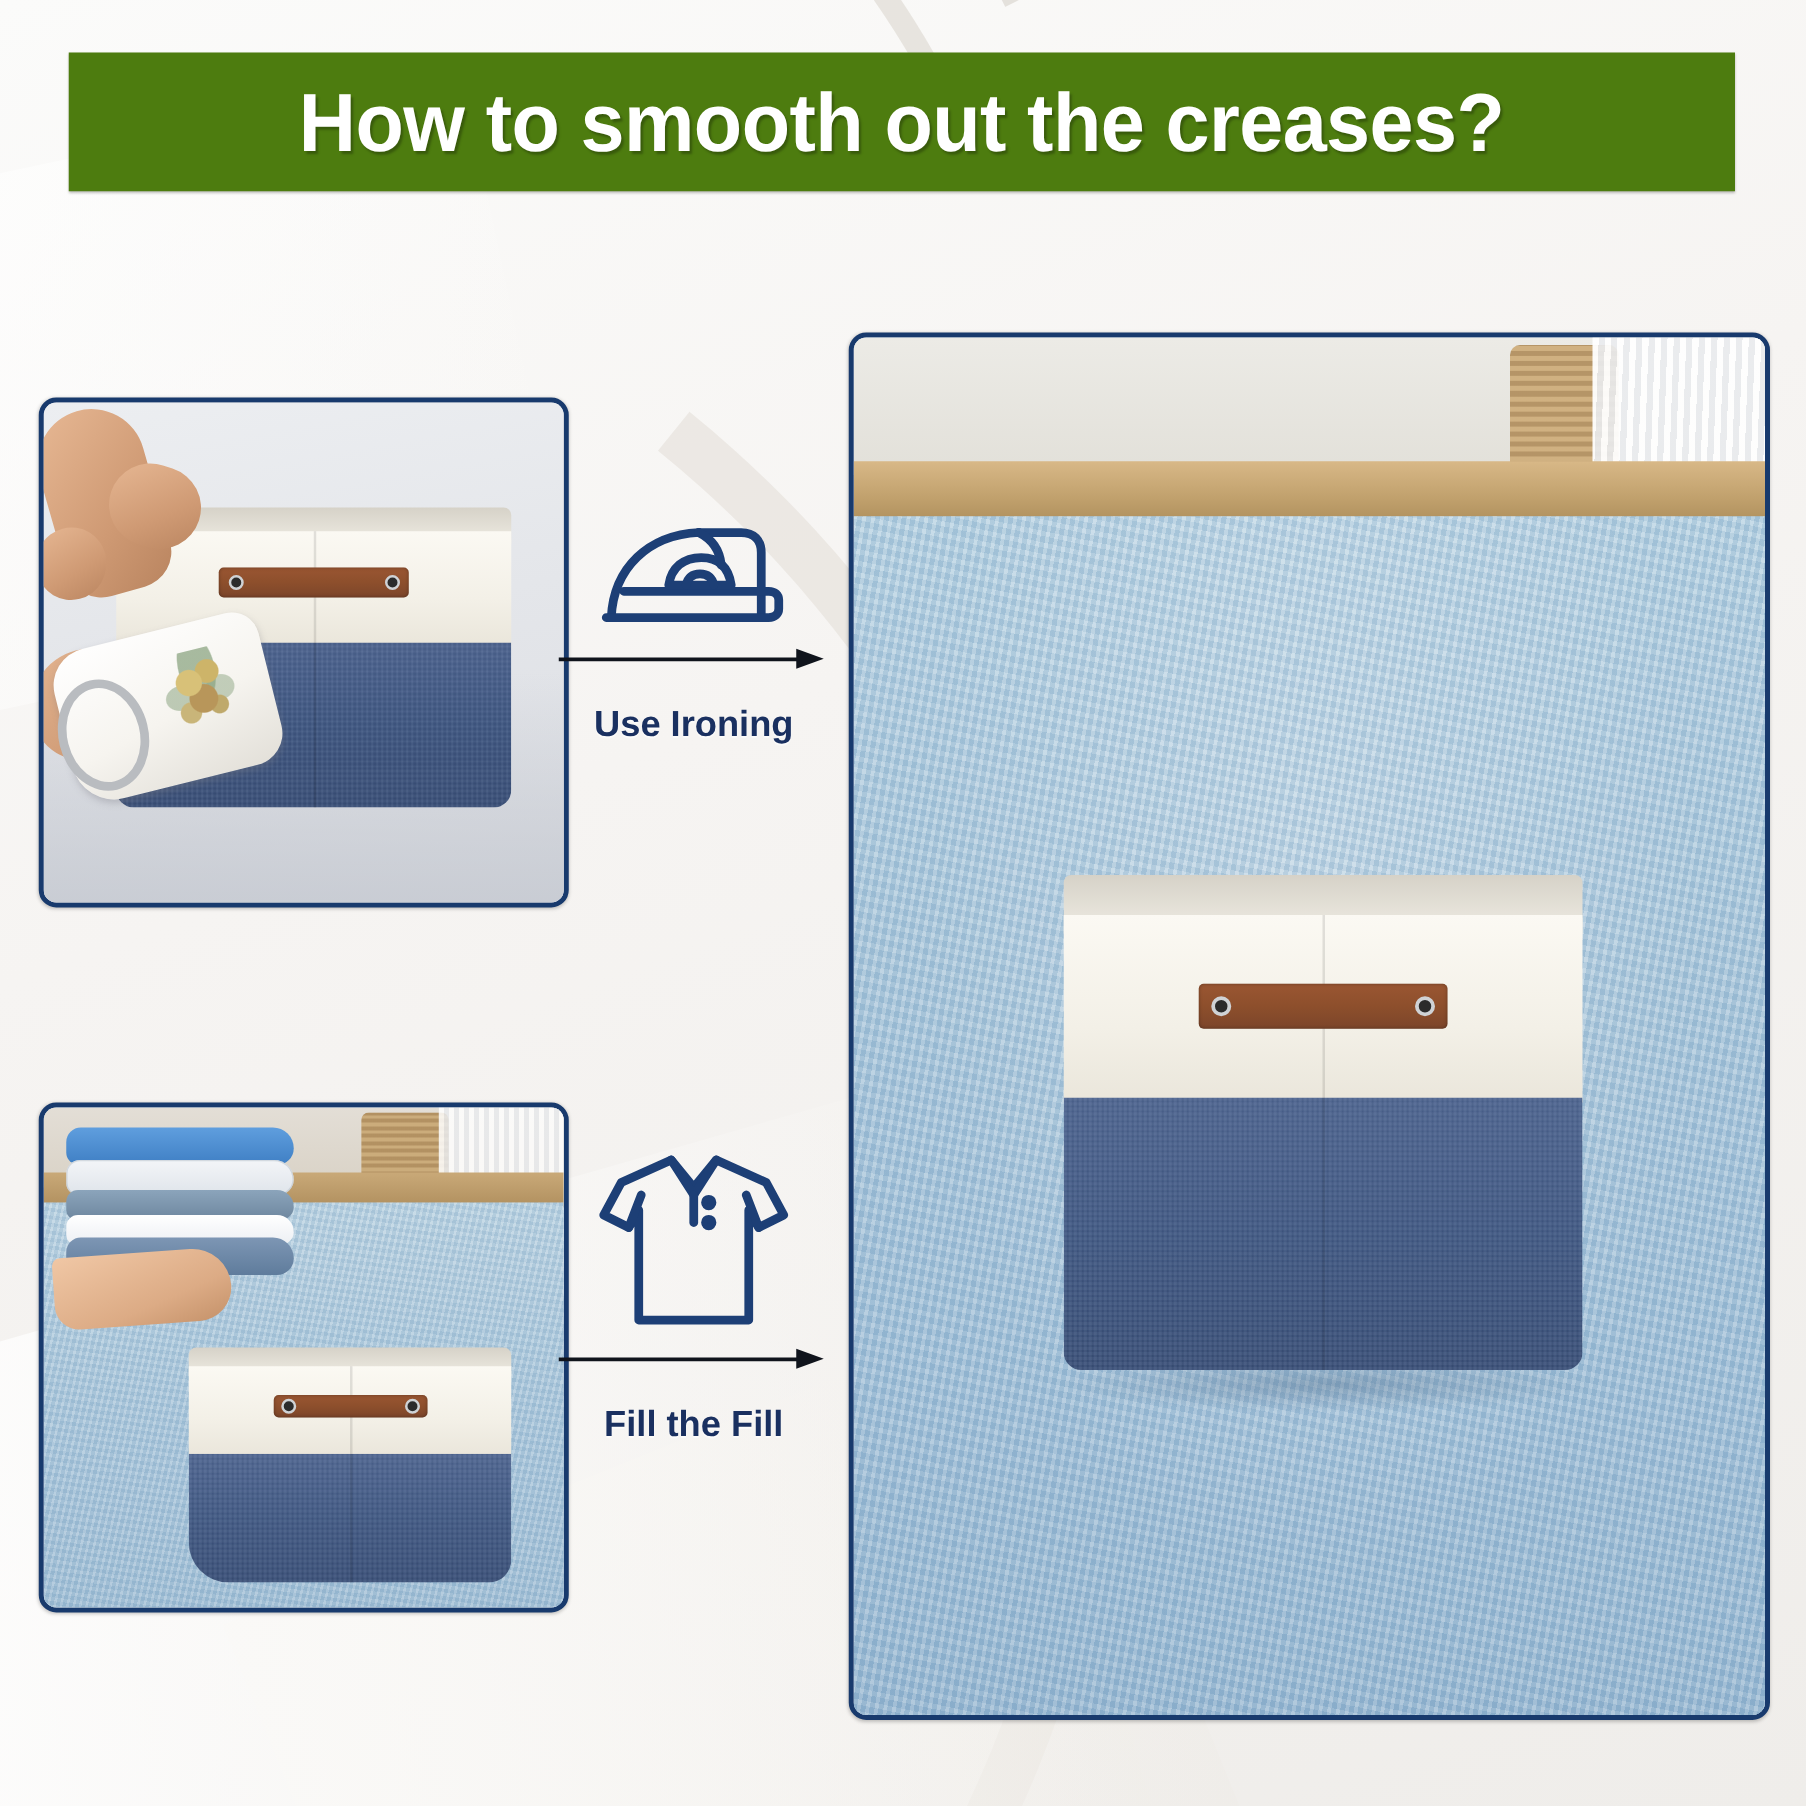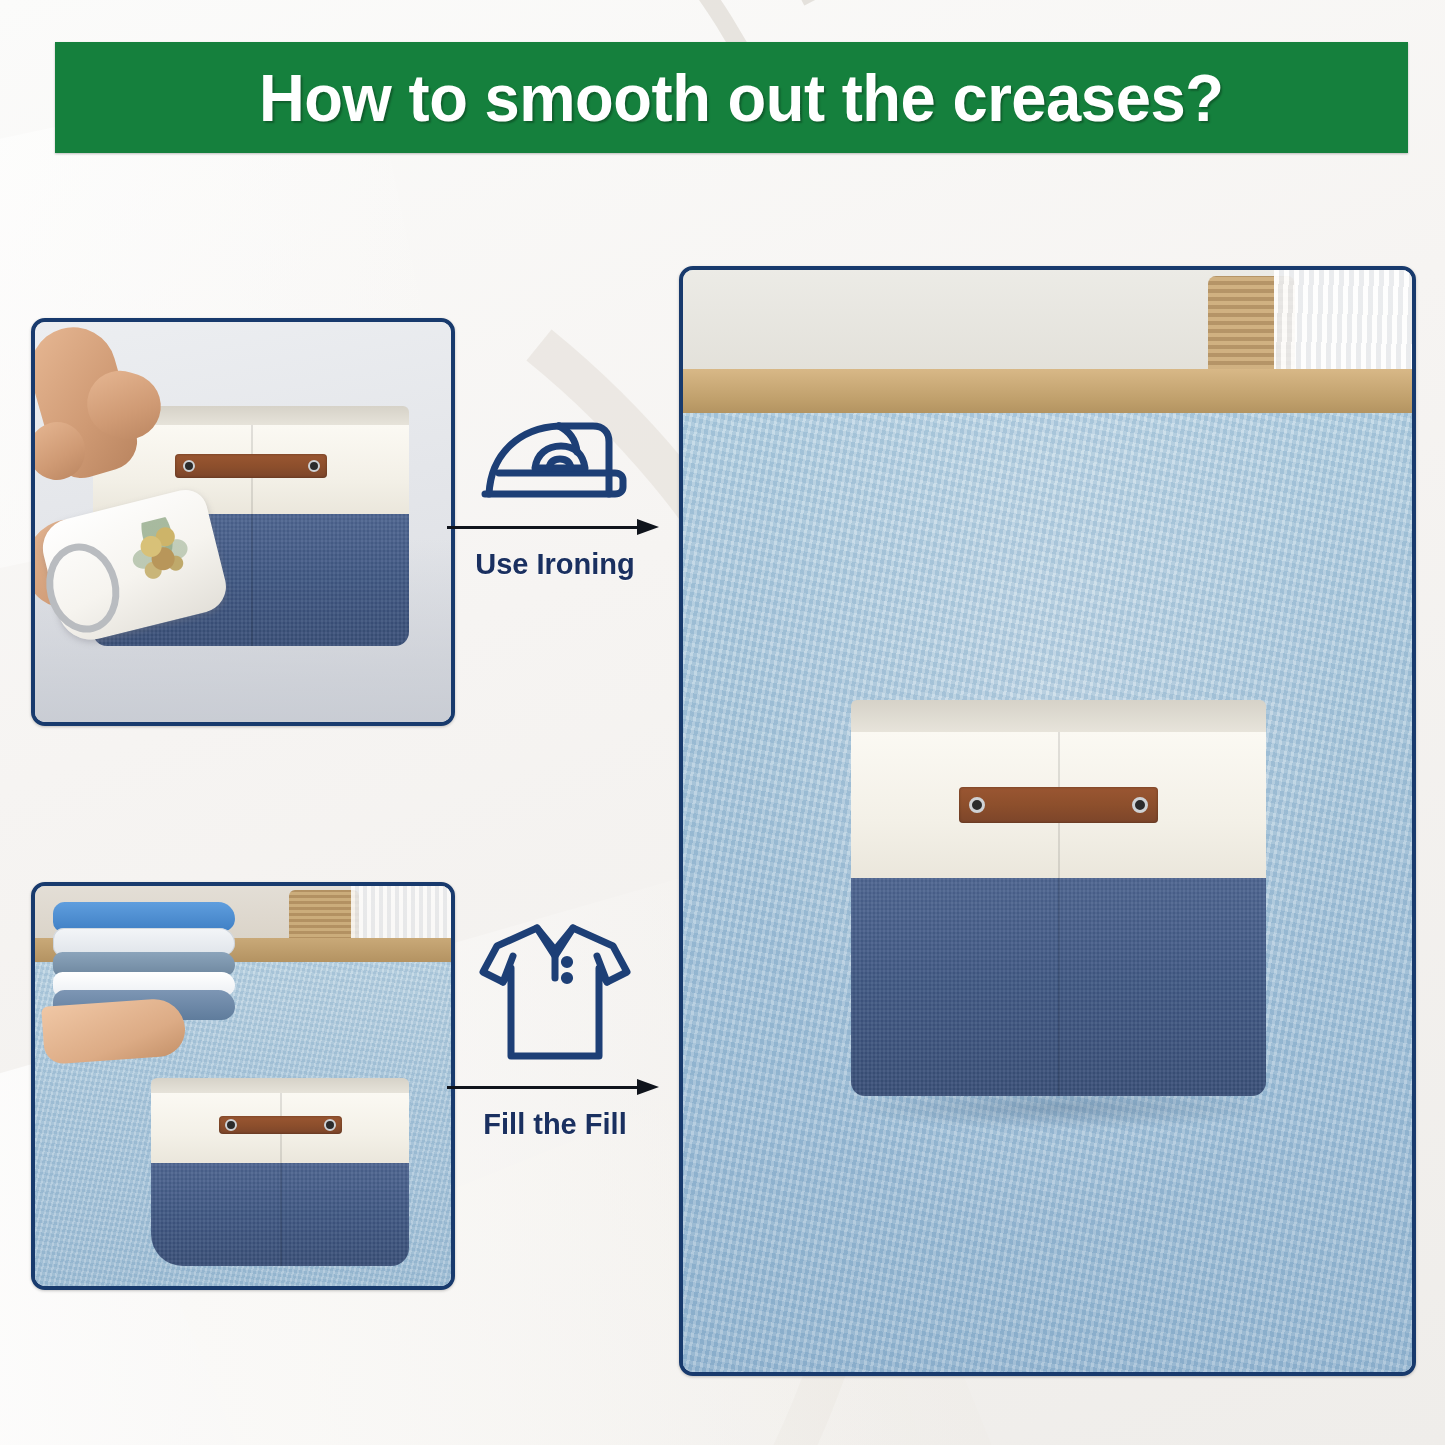--- a/index.html
+++ b/index.html
@@ -59,26 +59,25 @@
   .d2 { left: 250px; top: 1150px; width: 700px; height: 520px; transform: rotate(-22deg);
         background: linear-gradient(100deg, rgba(250,249,247,0.95), rgba(236,232,226,0.25)); }
   .d3 { left: -200px; top: 120px; width: 620px; height: 420px; transform: rotate(-12deg);
         background: linear-gradient(120deg, rgba(255,255,255,0.8), rgba(244,242,238,0.1)); }
 
   
   .title-banner {
     position: absolute;
     left: 55px; top: 42px;
     width: 1333px; height: 111px;
-    background: #15803d;
+    background: #4d7c0f;
     box-shadow: 0 1px 2px rgba(0,0,0,0.25);
     display: flex;
     align-items: center;
     justify-content: center;
-    padding-left: 20px;
   }
   .title-text {
     color: #ffffff;
     font-size: 66px;
     font-weight: 700;
     letter-spacing: -0.5px;
     line-height: 1;
     white-space: nowrap;
     text-shadow: 2px 2px 2px rgba(0,0,0,0.28);
     transform: scaleX(0.96);
@@ -303,21 +302,21 @@
     width: 0; height: 0;
     border-top: 8px solid transparent;
     border-bottom: 8px solid transparent;
     border-left: 22px solid #10141c;
   }
   .step-label {
     text-align: center;
     color: #1a3060;
     font-size: 29px;
     font-weight: 700;
-    margin-top: 8px;
+    margin-top: 24px;
     white-space: nowrap;
     text-shadow: 0 1px 1px rgba(255,255,255,0.7);
   }
   #step-iron { left: 447px; top: 398px; }
   #step-fill { left: 447px; top: 912px; }
   #step-iron .step-icon { height: 116px; }
   #step-fill .step-icon { height: 162px; }
 </style>
 </head>
 <body>

